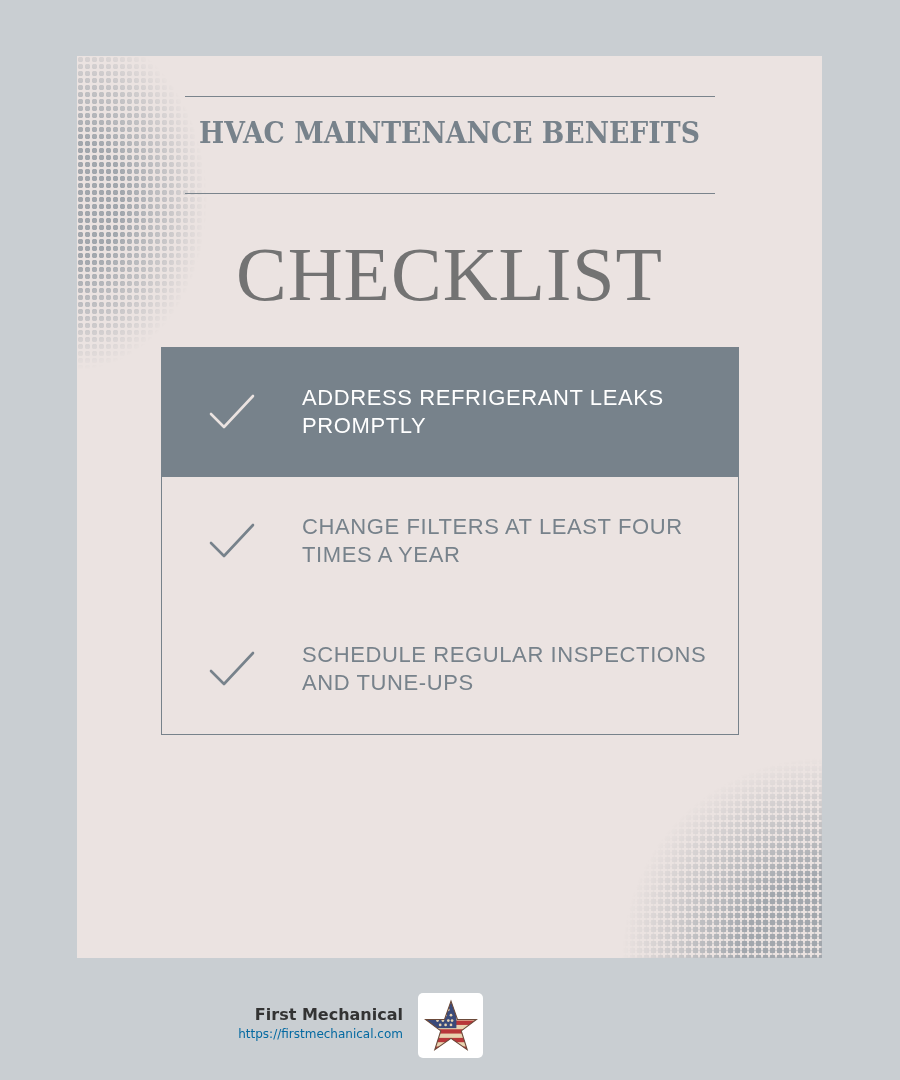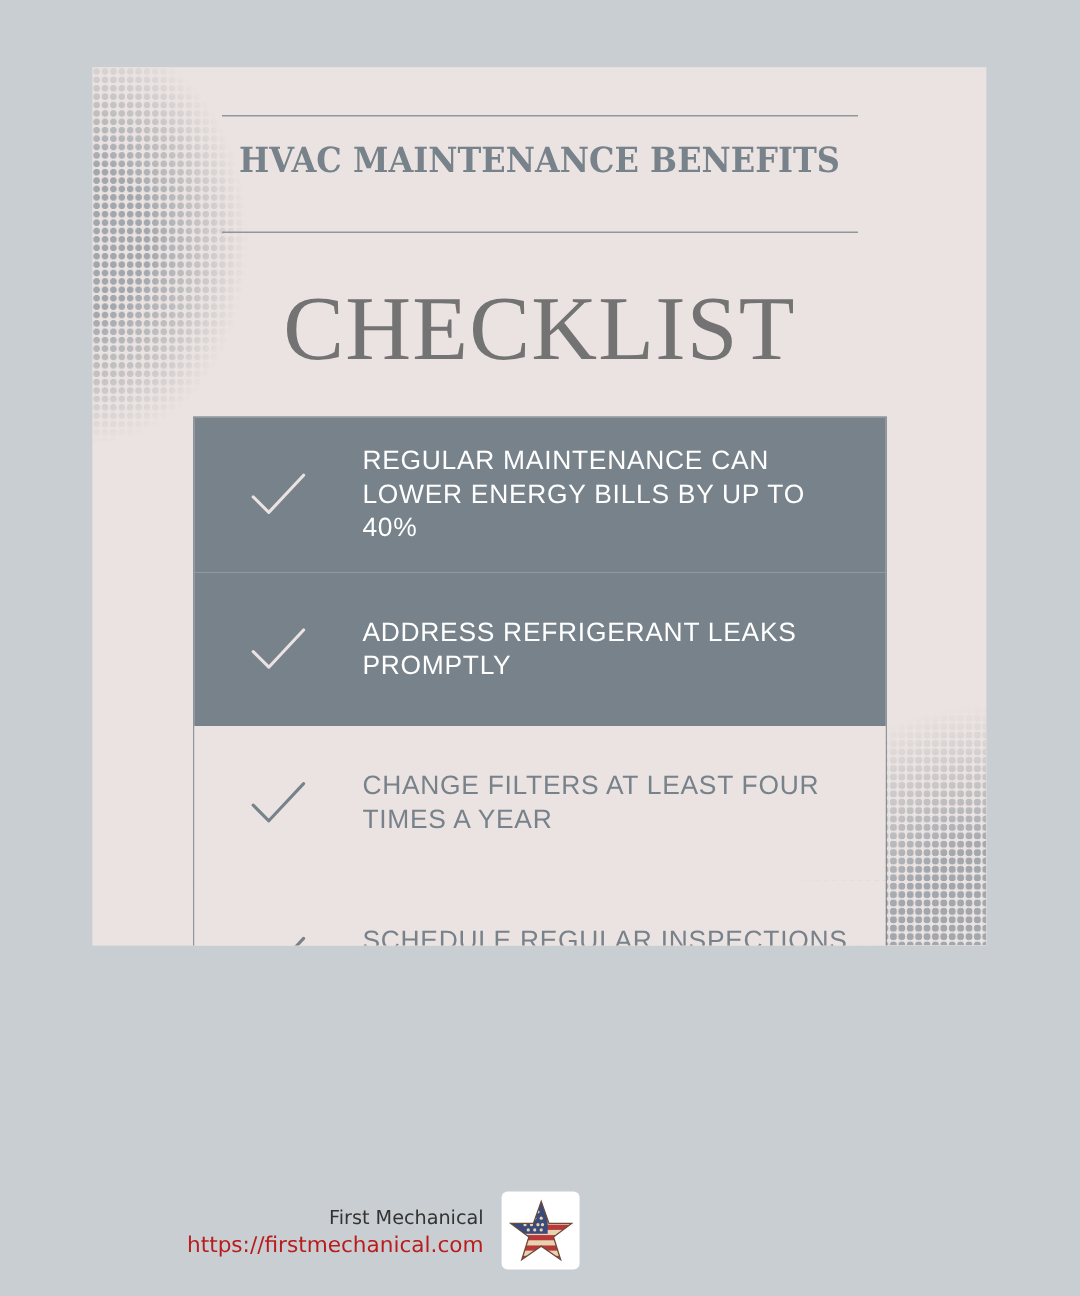--- a/index.html
+++ b/index.html
@@ -6,21 +6,21 @@
     body {
       width: 900px; height: 1080px;
       background: #c9ced2;
       position: relative;
       overflow: hidden;
       font-family: "Liberation Sans", sans-serif;
     }
     .card {
       position: absolute;
       left: 77px; top: 56px;
-      width: 745px; height: 732px;
+      width: 745px; height: 902px;
       background: #ebe3e1;
       overflow: hidden;
     }
     .halftone-tl {
       position: absolute;
       left: 0; top: 0;
       width: 130px; height: 320px;
       background-image: radial-gradient(circle, #a2a7ad 2.6px, transparent 3px);
       background-size: 7px 7px;
       -webkit-mask-image: radial-gradient(ellipse 130px 170px at 0% 45%, #000 35%, rgba(0,0,0,0.5) 70%, transparent 100%);
@@ -101,31 +101,31 @@
 
     .footer {
       position: absolute;
       left: 0; top: 990px;
       width: 900px; height: 70px;
     }
     .brand-name {
       position: absolute;
       right: 497px; top: 15px;
       font-family: "DejaVu Sans", sans-serif;
-      font-weight: normal;
+      font-weight: bold;
       font-size: 16px;
       color: #333333;
       white-space: nowrap;
     }
     .brand-url {
       position: absolute;
       right: 497px; top: 37px;
       font-family: "DejaVu Sans", sans-serif;
-      font-size: 18px;
-      color: #b91c1c;
+      font-size: 12px;
+      color: #0369a1;
       white-space: nowrap;
     }
     .logo {
       position: absolute;
       left: 418px; top: 3px;
       width: 65px; height: 65px;
       background: #ffffff;
       border-radius: 5px;
       display: flex; align-items: center; justify-content: center;
     }
@@ -137,28 +137,20 @@
   <div class="halftone-tl"></div>
   <div class="halftone-br"></div>
 
   <div class="rule top"></div>
   <div class="subtitle">HVAC MAINTENANCE BENEFITS</div>
   <div class="rule bottom"></div>
 
   <div class="title">CHECKLIST</div>
 
   <div class="list">
-    <div class="item dark">
-      <div class="check">
-        <svg viewBox="0 0 50 40">
-            <path d="M4 22 L17 35 L46 4" fill="none" stroke-width="2.6" stroke-linecap="round" stroke-linejoin="round"></path>
-          </svg>
-      </div>
-      <div class="item-text">Regular maintenance can lower energy bills by up to 40%</div>
-    </div>
     <div class="item dark">
       <div class="check">
         <svg viewBox="0 0 50 40">
             <path d="M4 22 L17 35 L46 4" fill="none" stroke-width="2.6" stroke-linecap="round" stroke-linejoin="round"></path>
           </svg>
       </div>
       <div class="item-text">Address refrigerant leaks promptly</div>
     </div>
     <div class="item light">
       <div class="check">

